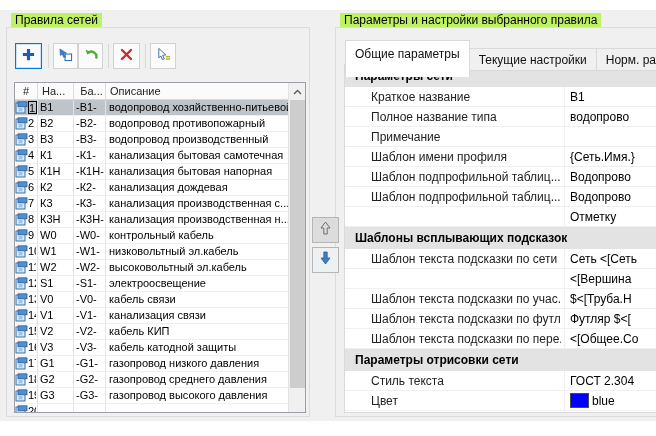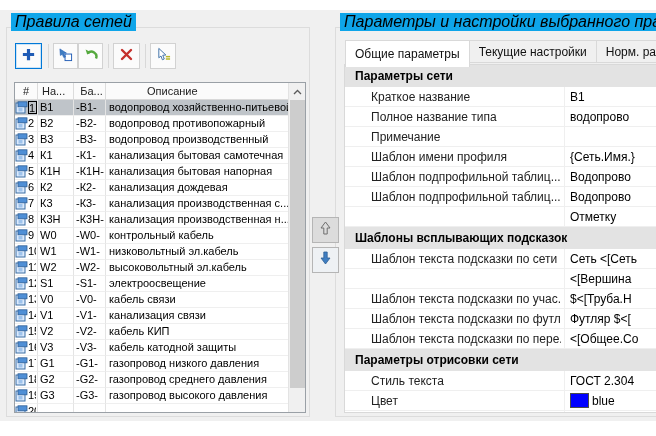--- a/index.html
+++ b/index.html
@@ -3,39 +3,39 @@
 <meta charset="utf-8">
 <style>
   * { margin:0; padding:0; box-sizing:border-box; }
   html,body { background:#fff; }
   body { font-family:"Liberation Sans", sans-serif; color:#000; }
   #screen { position:relative; width:656px; height:436px; overflow:hidden; background:#fff; }
   #dialog-bg { position:absolute; left:0; top:10px; width:656px; height:411px; background:#f0f0f0; }
 
   
   .groupbox { position:absolute; border:1px solid #dcdcdc; }
-  .groupbox .gb-label { position:absolute; top:-15px; left:4px; background:#0ea5e9; padding:0 4px;
-                        font-size:16px; white-space:nowrap;font-style:italic; }
+  .groupbox .gb-label { position:absolute; top:-15px; left:4px; background:#bef264; padding:0 4px;
+                        font-size:12px; white-space:nowrap; }
   #gb-left  { left:6px;  top:27px; width:304px; height:390px; }
   #gb-right { left:335px; top:27px; width:400px; height:390px; }
 
   
   #toolbar { position:absolute; left:8px; top:15px; height:27px; }
   .tbtn { position:absolute; top:0; height:26px; background:#fbfbfb; border:1px solid #d2d2d2;
           display:flex; align-items:center; justify-content:center; }
   .tbtn.focused { border:1px solid #0078d7; box-shadow:0 0 0 1px #cce4f7 inset; }
   .tsep { position:absolute; top:1px; width:1px; height:24px; background:#d8d8d8; }
 
   
   #rules-table { position:absolute; left:14px; top:82px; width:292px; height:331px;
                  background:#fff; border:1px solid #9aa0a6; font-size:11px; overflow:hidden; }
   #thead { position:absolute; left:0; top:0; right:17px; height:17px; background:#fbfbfb;
            border-bottom:1px solid #d9d9d9; display:flex; }
   .hcell { border-right:1px solid #dcdcdc; padding:2px 0 0 4px; color:#222; overflow:hidden; white-space:nowrap; }
-  .hc1 { width:23px; padding-left:8px; } .hc2 { width:36px; } .hc3 { width:32px;text-align:center; } .hc4 { flex:1; border-right:none;margin-left:37px; }
+  .hc1 { width:23px; padding-left:8px; } .hc2 { width:36px; } .hc3 { width:32px;text-align:center; } .hc4 { flex:1; border-right:none; }
   #tbody { position:absolute; left:0; top:17px; right:17px; bottom:0; overflow:hidden; }
   .trow { display:flex; height:16px; background:#fff; }
   .trow.selected { background:#bfc4c9; }
   .c { border-right:1px solid #e4e4e4; border-bottom:1px solid #efefef; white-space:nowrap;
        overflow:hidden; padding-top:1px; }
   .c1 { width:23px; display:flex; align-items:center; padding-top:0; }
   .c2 { width:36px; padding-left:2px; } .c3 { width:32px; padding-left:2px; } .c4 { flex:1; padding-left:3px; border-right:none; }
   .ricon { width:13px; height:13px; flex:none; display:inline-block; }
   .rnum { display:inline-block; width:8px; overflow:hidden; height:13px; line-height:13px; }
   .trow.selected .rnum { border:1px solid #000; width:9px; }
@@ -46,24 +46,24 @@
   #sb-thumb { position:absolute; left:1px; top:17px; width:15px; height:288px; background:#cdcdcd; }
 
   
   .mvbtn { position:absolute; left:312px; width:27px; height:26px; border:1px solid #b5b5b5;
            display:flex; align-items:center; justify-content:center; z-index:5; }
   #move-up   { top:217px; background:#dcdcdc; }
   #move-down { top:247px; background:#eef1f4; }
 
   
   #tabs { position:absolute; left:345px; top:40px; height:25px; display:flex; z-index:3; }
-  .tab { font-size:12px; padding:4px 9px 0 9px; height:23px; margin-top:0; background:#f0f0f0;
+  .tab { font-size:12px; padding:4px 9px 0 9px; height:23px; margin-top:8px; background:#f0f0f0;
          border:1px solid #d9d9d9; border-left:none; white-space:nowrap; color:#111; }
   .tab:first-child { border-left:1px solid #d9d9d9; }
-  .tab.active { background:#fff; height:27px; margin-top:0; padding-top:6px; border-bottom:none; }
+  .tab.active { background:#fff; height:37px; margin-top:0; padding-top:6px; border-bottom:none; }
 
   
   #tabpage { position:absolute; left:344px; top:64px; width:320px; height:349px; background:#fff;
              border:1px solid #d9d9d9; overflow:hidden; z-index:2; }
   .sec-header { height:22px; background:#e3e3e3; font-weight:bold; font-size:12px;
                 padding:4px 0 0 10px; white-space:nowrap; overflow:hidden; }
   .prow { position:relative; height:20px; border-bottom:1px solid #efefef; font-size:12px; background:#fff; }
   .plabel { position:absolute; left:26px; top:3px; right:102px; white-space:nowrap; overflow:hidden; color:#222; }
   .pvalue { position:absolute; left:219px; top:0; right:0; bottom:0; border-left:1px solid #efefef;
             padding:3px 0 0 5px; white-space:nowrap; overflow:hidden; display:flex; align-items:flex-start; }

